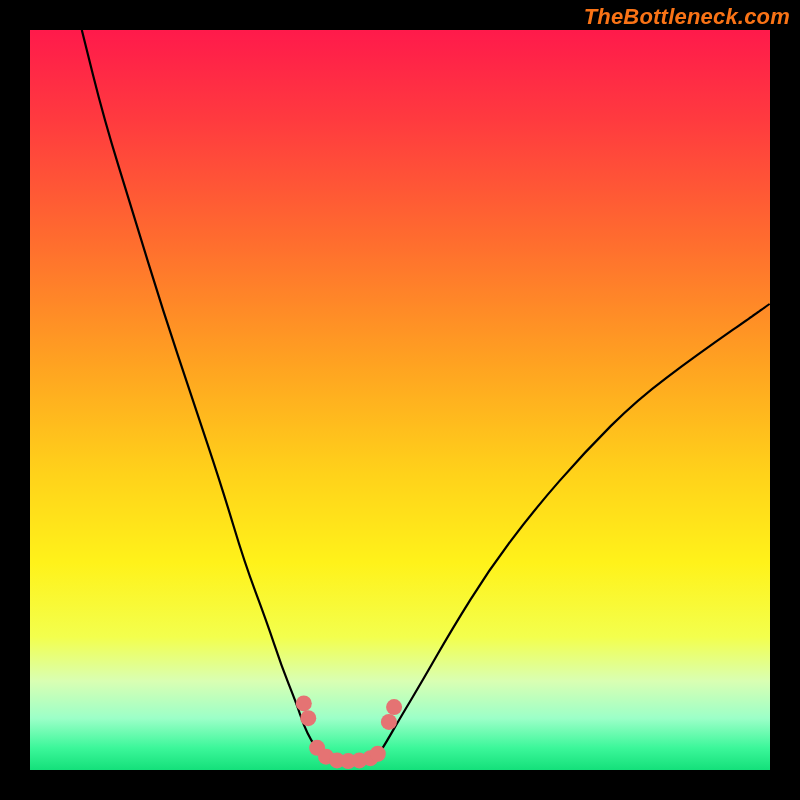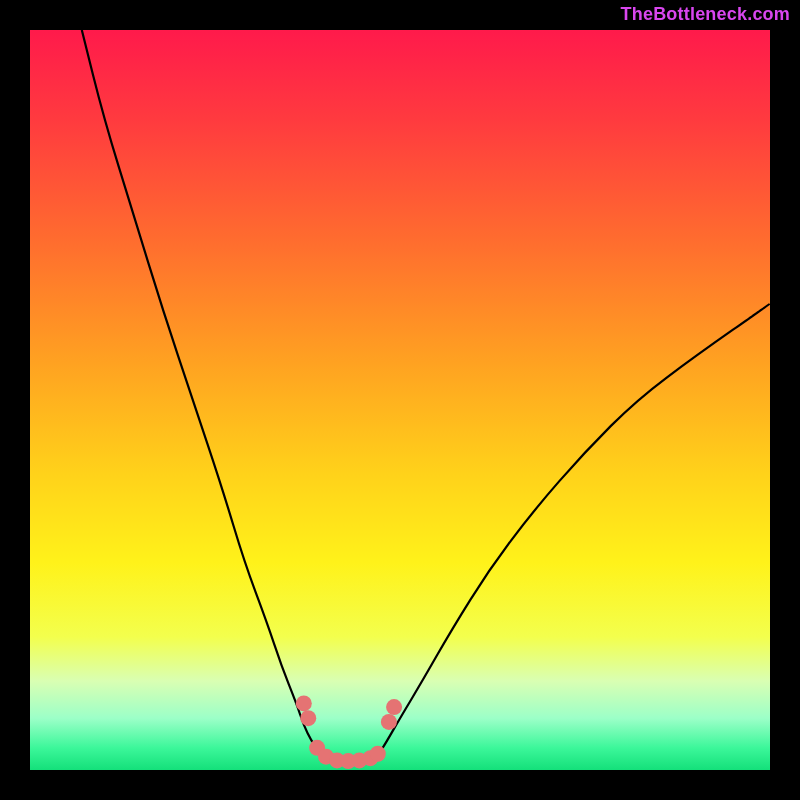--- a/index.html
+++ b/index.html
@@ -23,24 +23,25 @@
     position: absolute;
     top: 30px;
     left: 30px;
     width: 740px;
     height: 740px;
   }
   .watermark {
     position: absolute;
     top: 4px;
     right: 10px;
-    color: #d946ef;
-    font-size: 18px;
+    color: #f97316;
+    font-size: 22px;
     font-weight: 600;
     letter-spacing: 0.2px;
+    font-style: italic;
   }
 </style>
 </head>
 <body>
 
 <div class="frame">
 
   <div class="watermark">TheBottleneck.com</div>
 
   <svg class="plot-area" viewBox="0 0 740 740" preserveAspectRatio="none">

